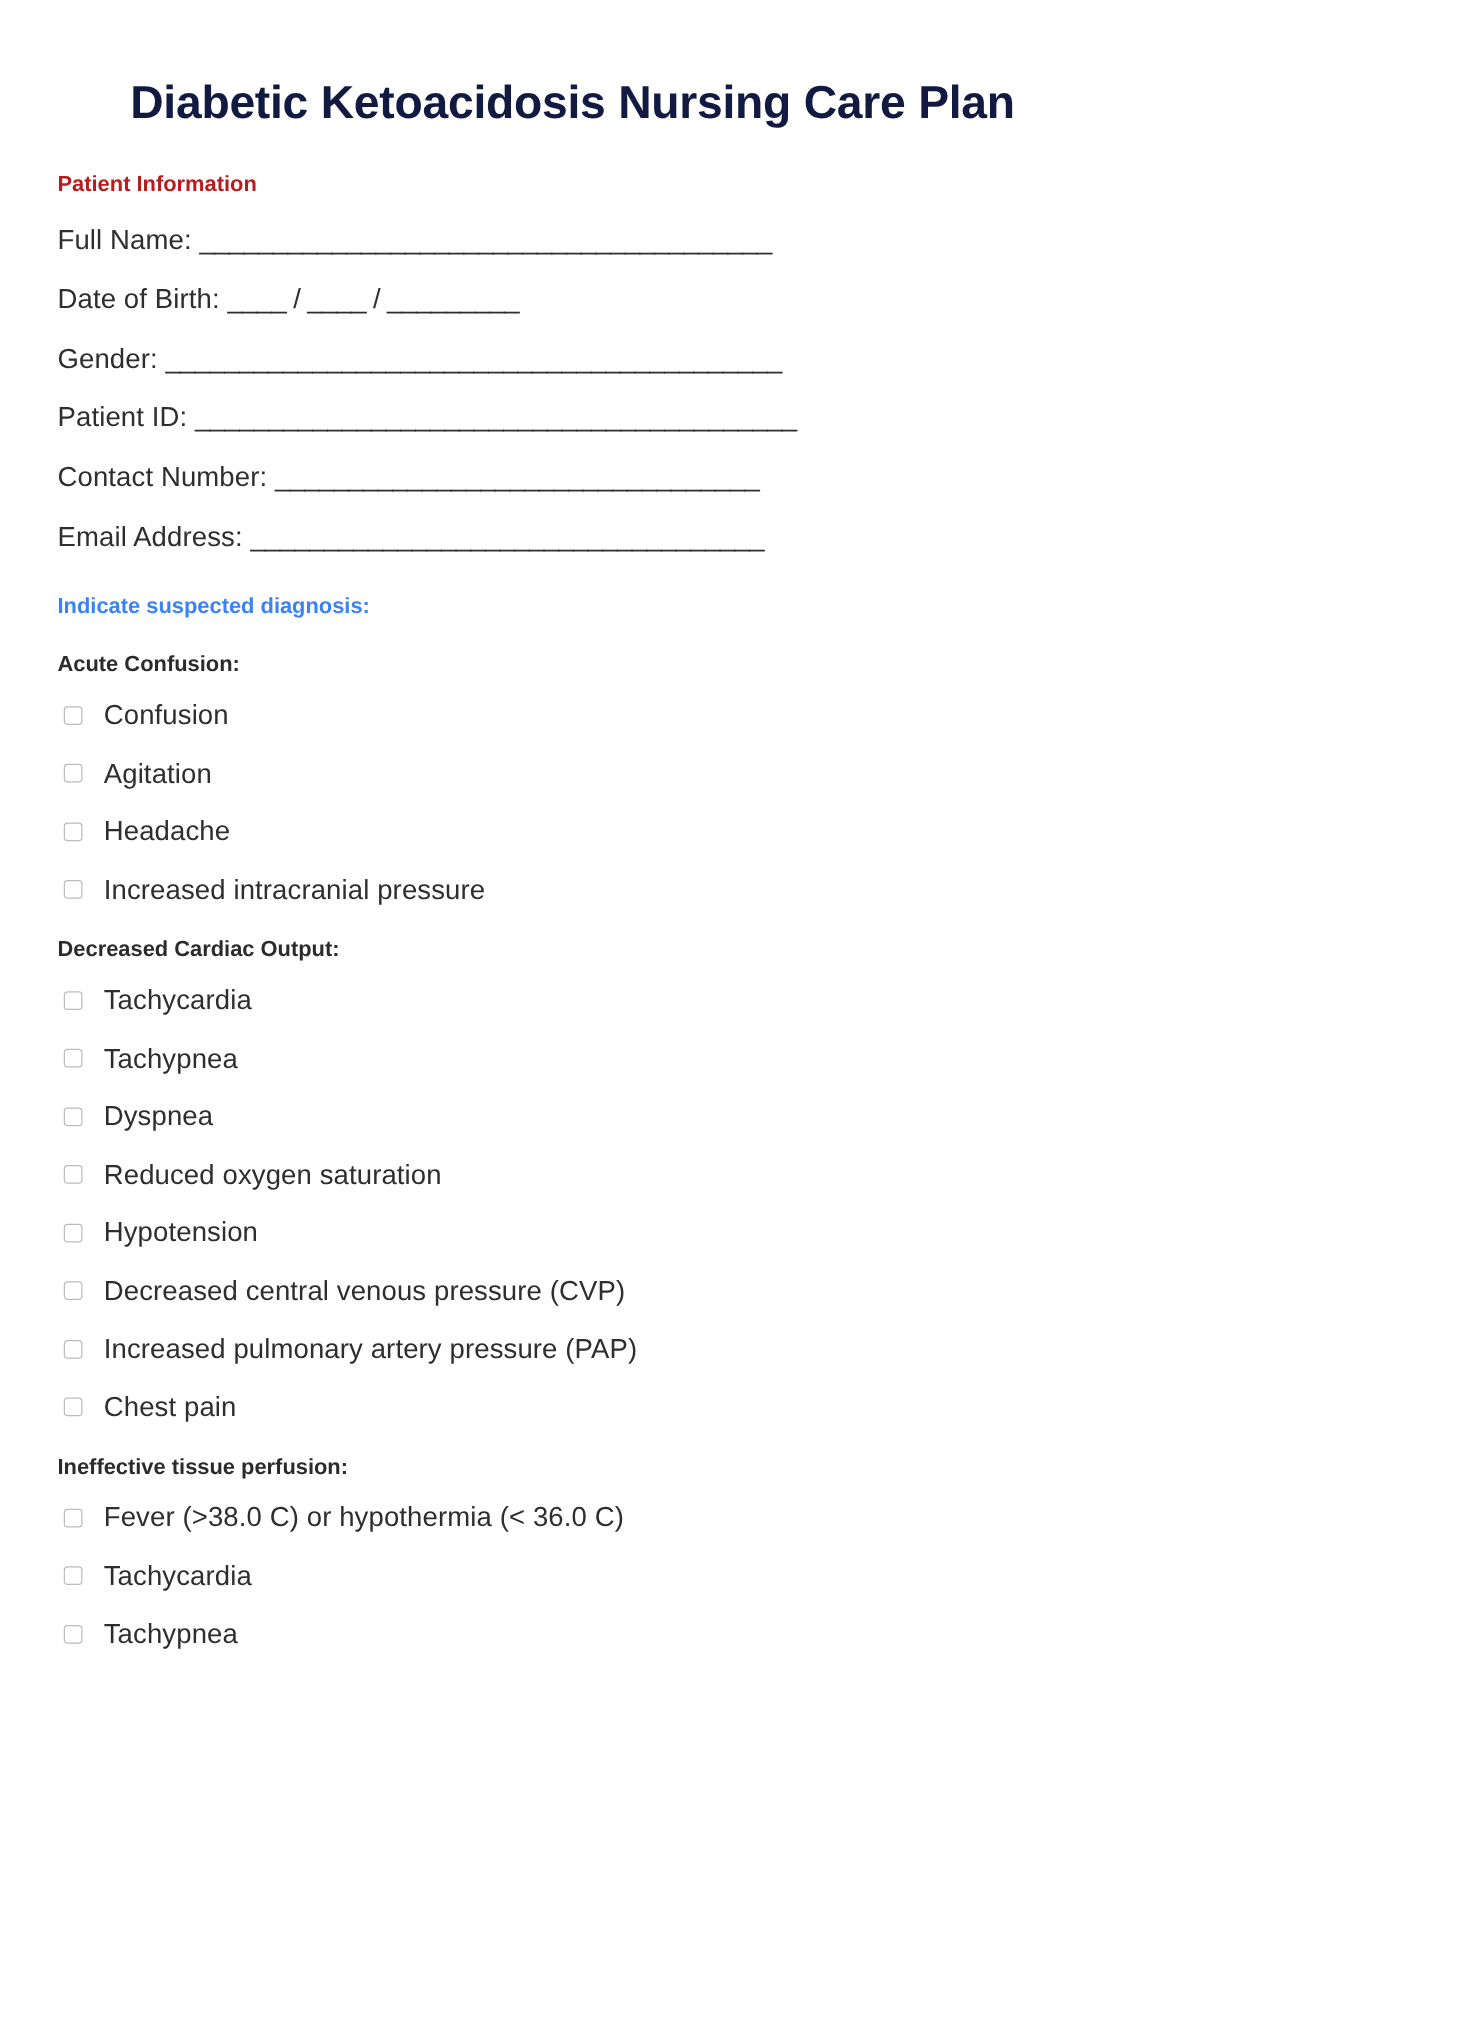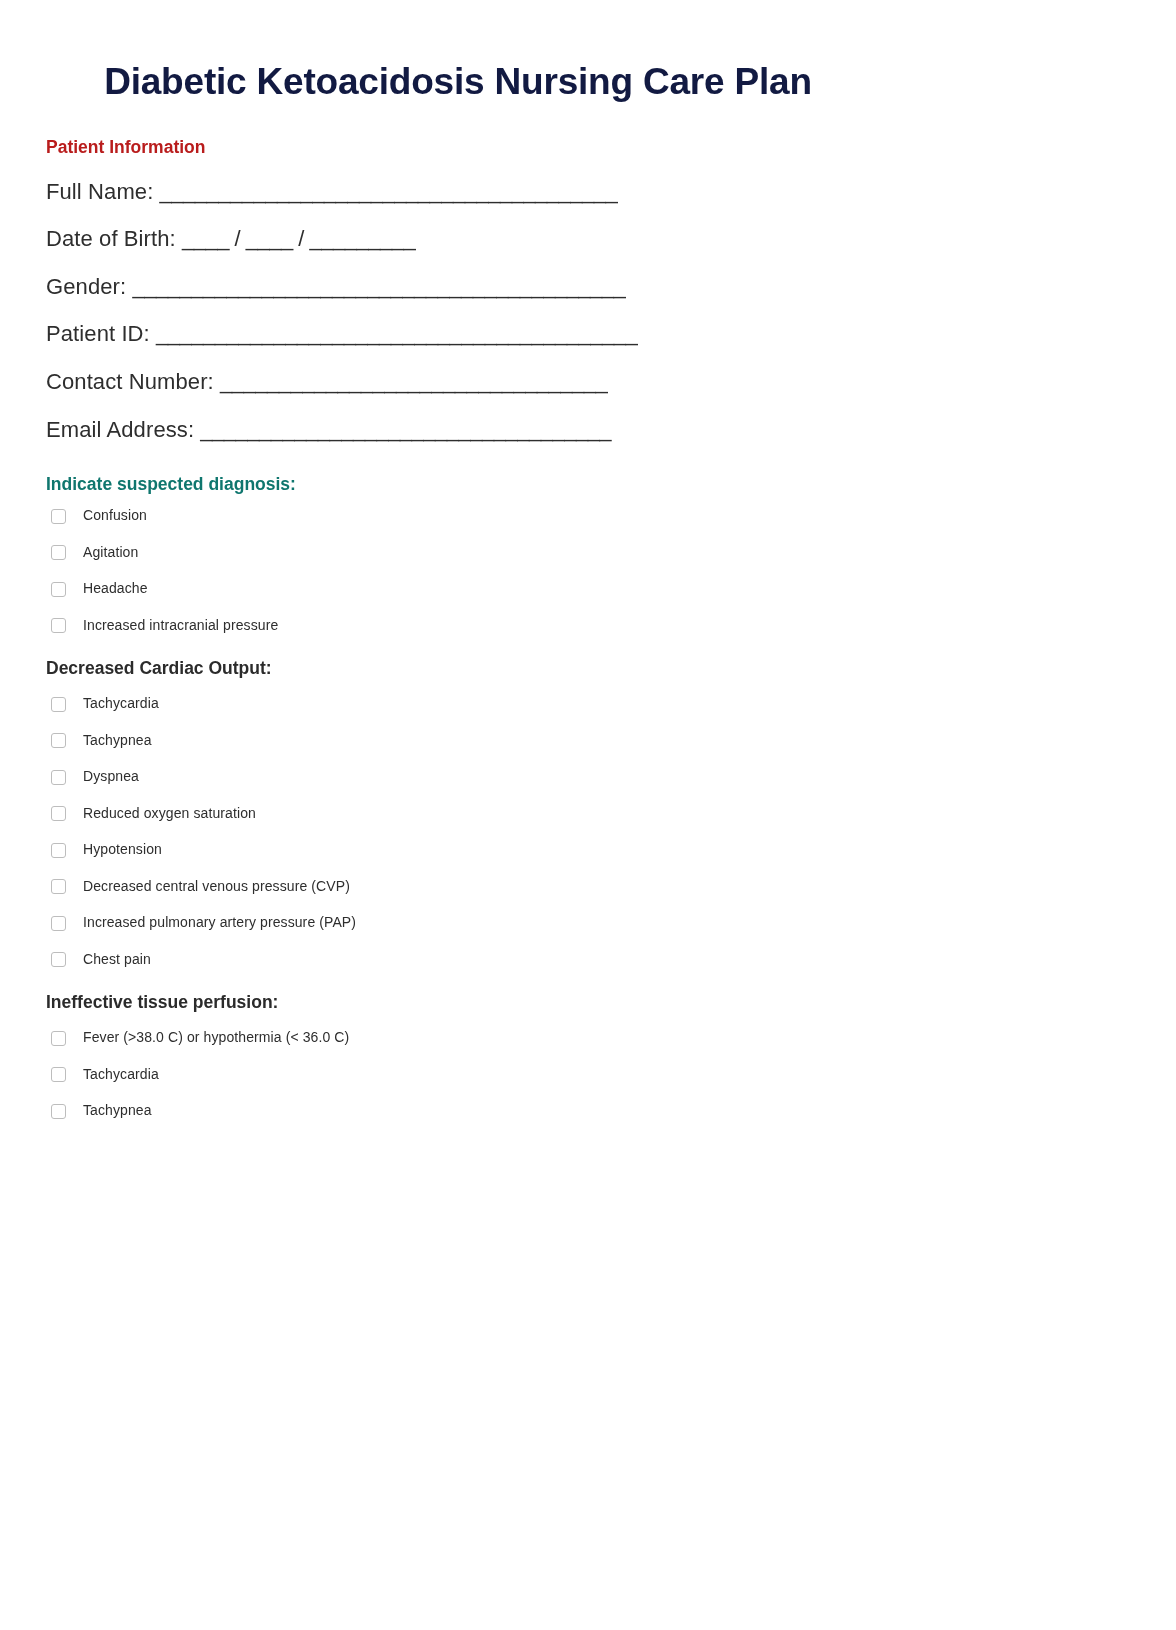--- a/index.html
+++ b/index.html
@@ -35,22 +35,22 @@
   .section-heading {
     font-size: 17.5px;
     font-weight: bold;
     color: #b91c1c;
     margin: 0 0 20px 0;
     line-height: 1.2;
   }
   .diagnosis-title {
     font-size: 17.5px;
     font-weight: bold;
-    color: #0f766e;
-    margin: 30px 0 12px 0;
+    color: #3b82f6;
+    margin: 30px 0 26px 0;
     line-height: 1.2;
   }
   .group-title {
     font-size: 17.5px;
     font-weight: bold;
     color: #2b2b2b;
     margin: 0 0 16px 0;
     line-height: 1.2;
   }
   .group {
@@ -78,21 +78,21 @@
     height: 15px;
     min-width: 15px;
     border: 1.4px solid #bdbdbd;
     border-radius: 3px;
     background: #ffffff;
     box-sizing: border-box;
     margin-left: 5px;
     margin-right: 17px;
   }
   .check-label {
-    font-size: 14px;
+    font-size: 22px;
     color: #2e2e2e;
     line-height: 1.25;
     letter-spacing: 0.1px;
   }
 </style>
 </head>
 <body>
 
 <div class="page">
 
@@ -107,20 +107,21 @@
         <div class="field-row"><span class="field-label">Patient ID:</span> <span class="field-blank">_________________________________________</span></div>
         <div class="field-row"><span class="field-label">Contact Number:</span> <span class="field-blank">_________________________________</span></div>
         <div class="field-row"><span class="field-label">Email Address:</span> <span class="field-blank">___________________________________</span></div>
       </div>
   </div>
 
   <div class="diagnosis-title">Indicate suspected diagnosis:</div>
 
   <div>
       <div class="group">
+        <div class="group-title">Acute Confusion:</div>
         <div class="check-row">
           <span class="checkbox"></span>
           <span class="check-label">Confusion</span>
         </div>
         <div class="check-row">
           <span class="checkbox"></span>
           <span class="check-label">Agitation</span>
         </div>
         <div class="check-row">
           <span class="checkbox"></span>

